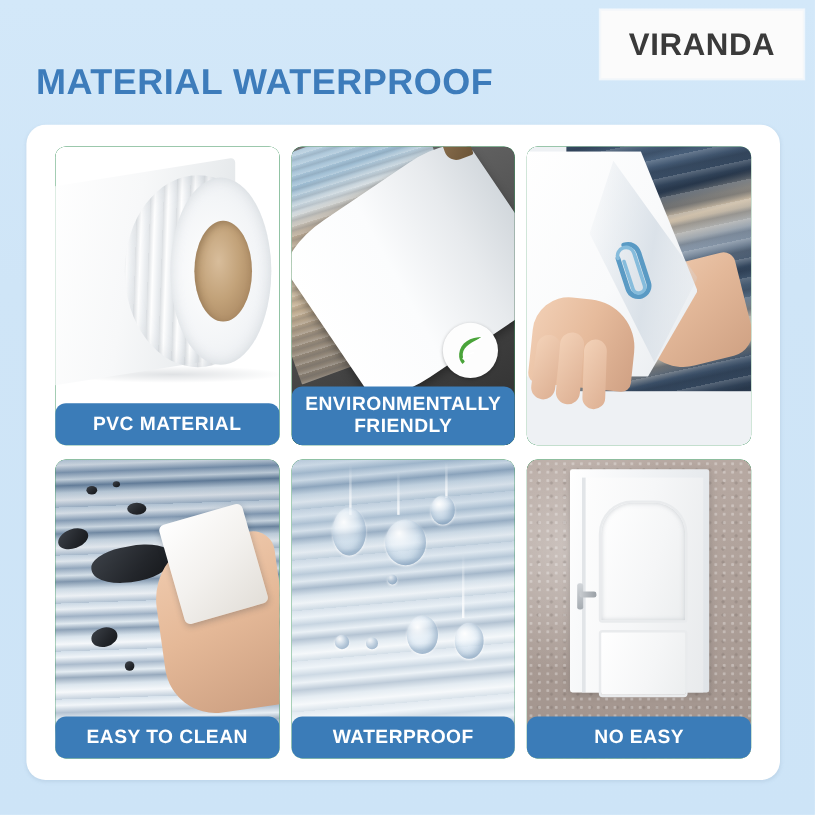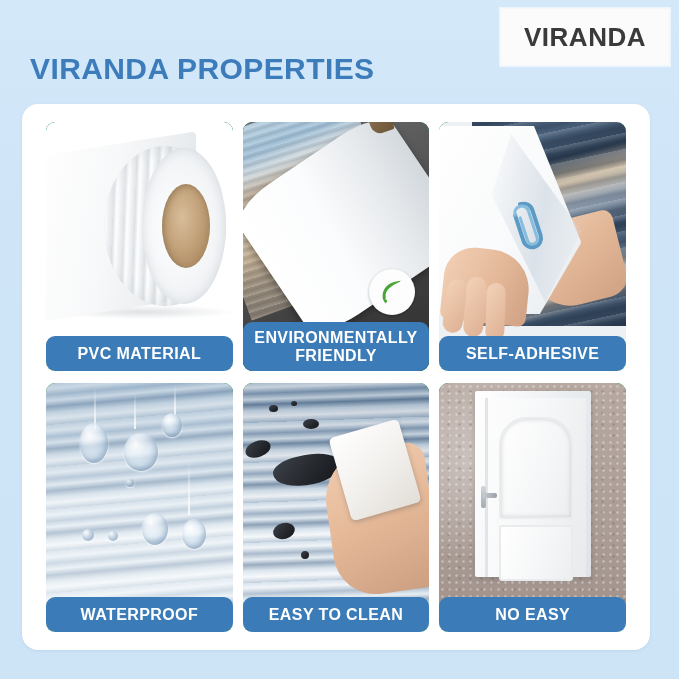--- a/index.html
+++ b/index.html
@@ -431,21 +431,21 @@
 </style>
 </head>
 <body>
 
 <div class="page">
 
   <div class="brand-box">
     <span class="brand-text">VIRANDA</span>
   </div>
 
-  <div class="page-title">VIRANDA PROPERTIES</div>
+  <div class="page-title">MATERIAL WATERPROOF</div>
 
   <div class="card">
     <div class="grid">
 
       <div class="tile">
         <div class="tile-media">
           <div class="pvc-bg"></div>
           <div class="pvc-shadow"></div>
           <div class="pvc-sheet"></div>
           <div class="pvc-roll"></div>
@@ -491,21 +491,36 @@
           <div class="finger" style="left:6px; bottom:38px; width:20px; height:54px; transform:rotate(8deg);"></div>
           <div class="finger" style="left:26px; bottom:34px; width:20px; height:60px; transform:rotate(5deg);"></div>
           <div class="finger" style="left:47px; bottom:30px; width:19px; height:58px; transform:rotate(2deg);"></div>
           <div class="clip-icon">
             <svg width="34" height="58" viewBox="0 0 34 58" aria-hidden="true">
               <path d="M17 5 c6 0 10 4 10 10 v26 c0 5-4 9-9 9 s-9-4-9-9 V14" stroke="#5a9ac4" stroke-width="4" fill="none" stroke-linecap="round"></path>
               <path d="M9 14 c0-4 3-7 7-7 s7 3 7 7 v28 c0 3-2 5-5 5 s-5-2-5-5 V18" stroke="#86bcdc" stroke-width="3" fill="none" stroke-linecap="round"></path>
             </svg>
           </div>
         </div>
-        <div class="tile-label">SELF-ADHESIVE</div>
+      </div>
+
+      <div class="tile">
+        <div class="tile-media">
+          <div class="etc-bg"></div>
+          <div class="smudge" style="left:30px; top:72px; width:68px; height:30px; transform:rotate(-12deg); border-radius:40% 50% 45% 55%;"></div>
+          <div class="smudge" style="left:2px; top:58px; width:26px; height:16px; transform:rotate(-20deg);"></div>
+          <div class="smudge" style="left:60px; top:36px; width:16px; height:10px;"></div>
+          <div class="smudge" style="left:26px; top:22px; width:9px; height:7px;"></div>
+          <div class="smudge" style="left:48px; top:18px; width:6px; height:5px;"></div>
+          <div class="smudge" style="left:30px; top:140px; width:22px; height:16px; transform:rotate(-14deg);"></div>
+          <div class="smudge" style="left:58px; top:168px; width:8px; height:8px;"></div>
+          <div class="etc-hand"></div>
+          <div class="cloth"></div>
+        </div>
+        <div class="tile-label">EASY TO CLEAN</div>
       </div>
 
       <div class="tile">
         <div class="tile-media">
           <div class="wp-bg"></div>
           <div class="trail" style="left:48px; top:4px; height:42px;"></div>
           <div class="trail" style="left:88px; top:10px; height:36px;"></div>
           <div class="trail" style="left:128px; top:2px; height:30px;"></div>
           <div class="trail" style="left:142px; top:78px; height:54px;"></div>
           <div class="drop" style="left:34px; top:40px; width:28px; height:40px;"></div>
@@ -515,36 +530,20 @@
           <div class="drop" style="left:136px; top:136px; width:24px; height:30px;"></div>
           <div class="drop" style="left:36px; top:146px; width:12px; height:12px;"></div>
           <div class="drop" style="left:62px; top:148px; width:10px; height:10px;"></div>
           <div class="drop" style="left:80px; top:96px; width:8px; height:8px;"></div>
         </div>
         <div class="tile-label">WATERPROOF</div>
       </div>
 
       <div class="tile">
         <div class="tile-media">
-          <div class="etc-bg"></div>
-          <div class="smudge" style="left:30px; top:72px; width:68px; height:30px; transform:rotate(-12deg); border-radius:40% 50% 45% 55%;"></div>
-          <div class="smudge" style="left:2px; top:58px; width:26px; height:16px; transform:rotate(-20deg);"></div>
-          <div class="smudge" style="left:60px; top:36px; width:16px; height:10px;"></div>
-          <div class="smudge" style="left:26px; top:22px; width:9px; height:7px;"></div>
-          <div class="smudge" style="left:48px; top:18px; width:6px; height:5px;"></div>
-          <div class="smudge" style="left:30px; top:140px; width:22px; height:16px; transform:rotate(-14deg);"></div>
-          <div class="smudge" style="left:58px; top:168px; width:8px; height:8px;"></div>
-          <div class="etc-hand"></div>
-          <div class="cloth"></div>
-        </div>
-        <div class="tile-label">EASY TO CLEAN</div>
-      </div>
-
-      <div class="tile">
-        <div class="tile-media">
           <div class="ng-bg"></div>
           <div class="ng-frame"></div>
           <div class="ng-door"></div>
           <div class="ng-panel-top"></div>
           <div class="ng-panel-bottom"></div>
           <div class="ng-handle-plate"></div>
           <div class="ng-handle"></div>
           <div class="ng-skirt">
               <span class="ng-skirt-line"></span>
             </div>

